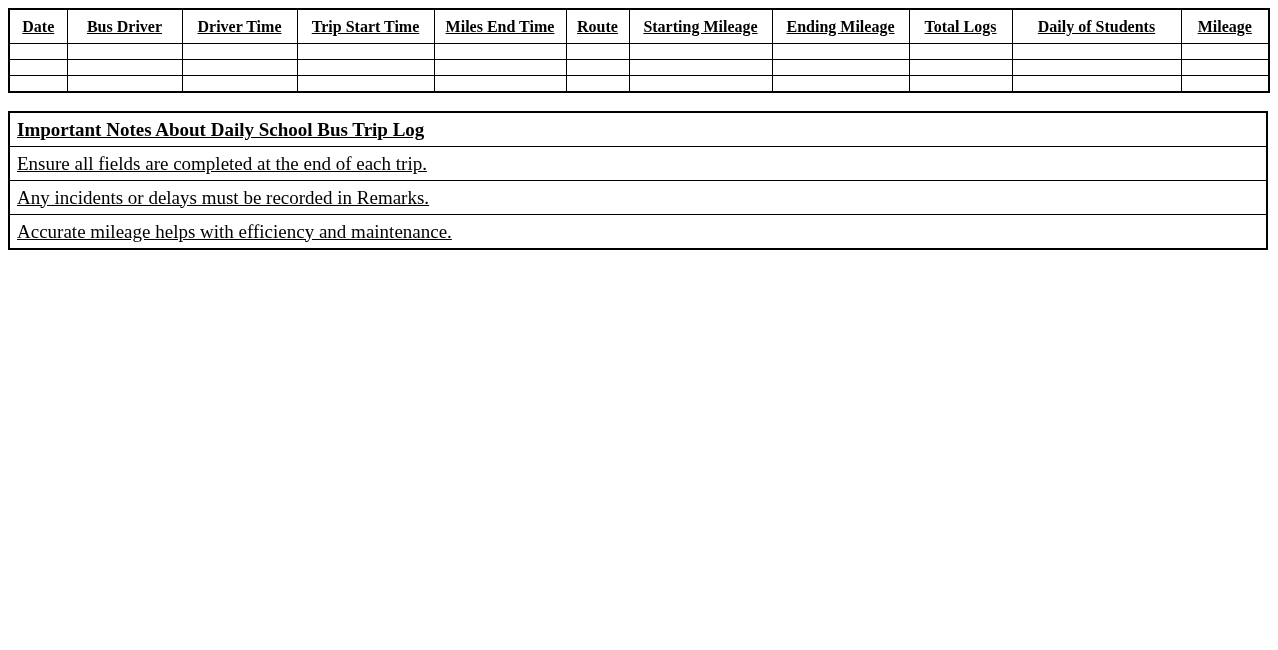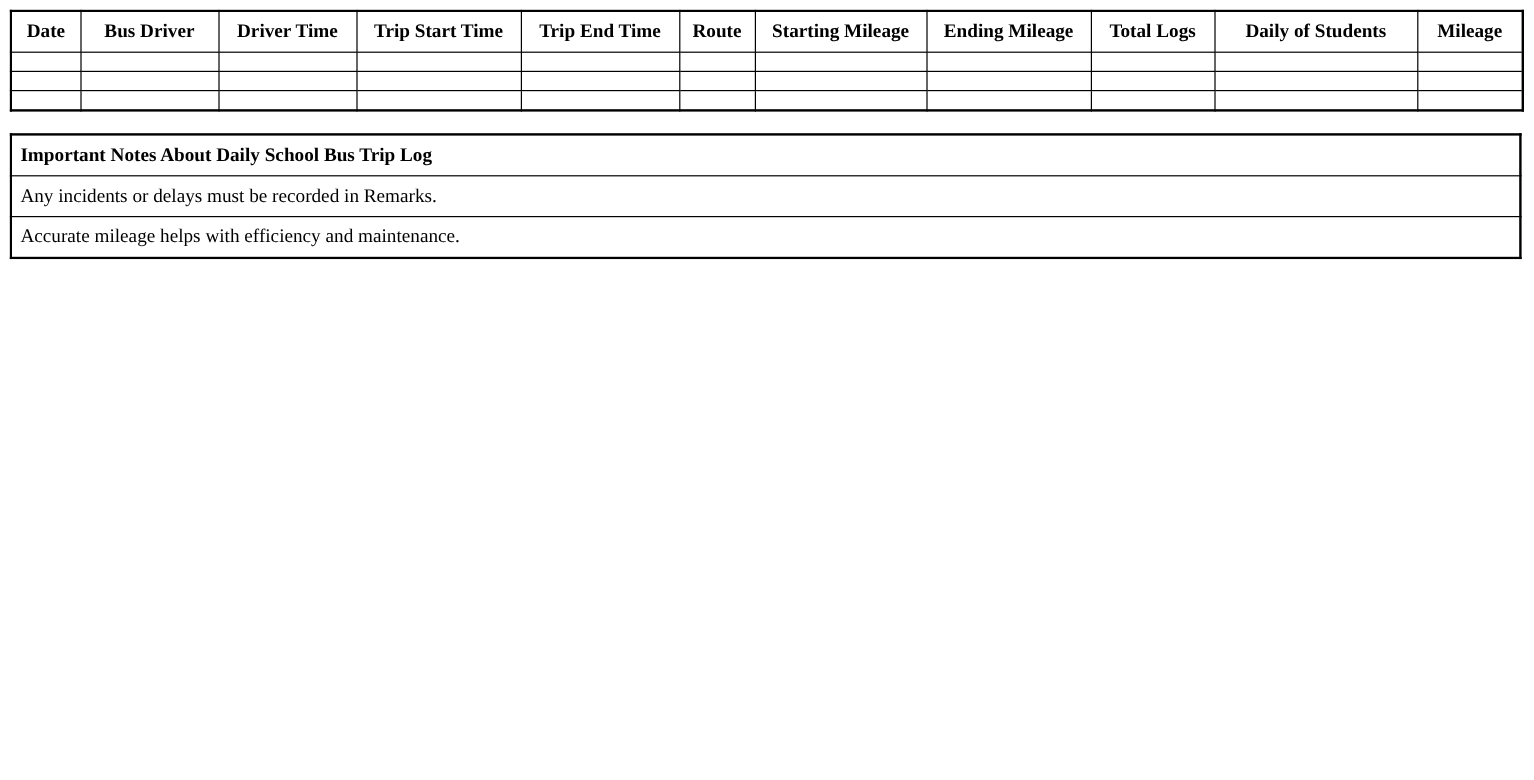--- a/index.html
+++ b/index.html
@@ -9,20 +9,21 @@
   }
   body {
     margin: 8px;
     width: 1262px;
   }
   table {
     border-collapse: collapse;
     table-layout: fixed;
     width: 1260px;
     background: #ffffff;
+    text-decoration: underline;
   }
   
   table.trip-log {
     border: 2px solid #000000;
   }
   table.trip-log th,
   table.trip-log td {
     border: 1px solid #000000;
     font-size: 16px;
     overflow: hidden;
@@ -39,21 +40,21 @@
     height: 15px;
     padding: 0;
   }
   
   table.notes {
     border: 2px solid #000000;
     margin-top: 18px;
   }
   table.notes td {
     border: 1px solid #000000;
-    font-size: 16px;
+    font-size: 19px;
     text-align: left;
     vertical-align: middle;
     height: 33px;
     padding: 0 7px;
     white-space: nowrap;
     overflow: hidden;
   }
   table.notes td.notes-title {
     font-weight: bold;
   }
@@ -74,21 +75,21 @@
     <col style="width:103px">
     <col style="width:169px">
     <col style="width:88px">
   </colgroup>
   <thead>
     <tr>
       <th>Date</th>
       <th>Bus Driver</th>
       <th>Driver Time</th>
       <th>Trip Start Time</th>
-      <th>Trip End Time</th>
+      <th>Miles End Time</th>
       <th>Route</th>
       <th>Starting Mileage</th>
       <th>Ending Mileage</th>
       <th>Total Logs</th>
       <th>Daily of Students</th>
       <th>Mileage</th>
     </tr>
   </thead>
   <tbody id="trip-log-body">
       <tr>
@@ -132,19 +133,22 @@
       </tr>
     </tbody>
 </table>
 
 <table class="notes">
   <tbody>
     <tr>
       <td class="notes-title">Important Notes About Daily School Bus Trip Log</td>
     </tr>
     <tr>
+      <td>Ensure all fields are completed at the end of each trip.</td>
+    </tr>
+    <tr>
       <td>Any incidents or delays must be recorded in Remarks.</td>
     </tr>
     <tr>
       <td>Accurate mileage helps with efficiency and maintenance.</td>
     </tr>
   </tbody>
 </table>
 
 </body></html>

